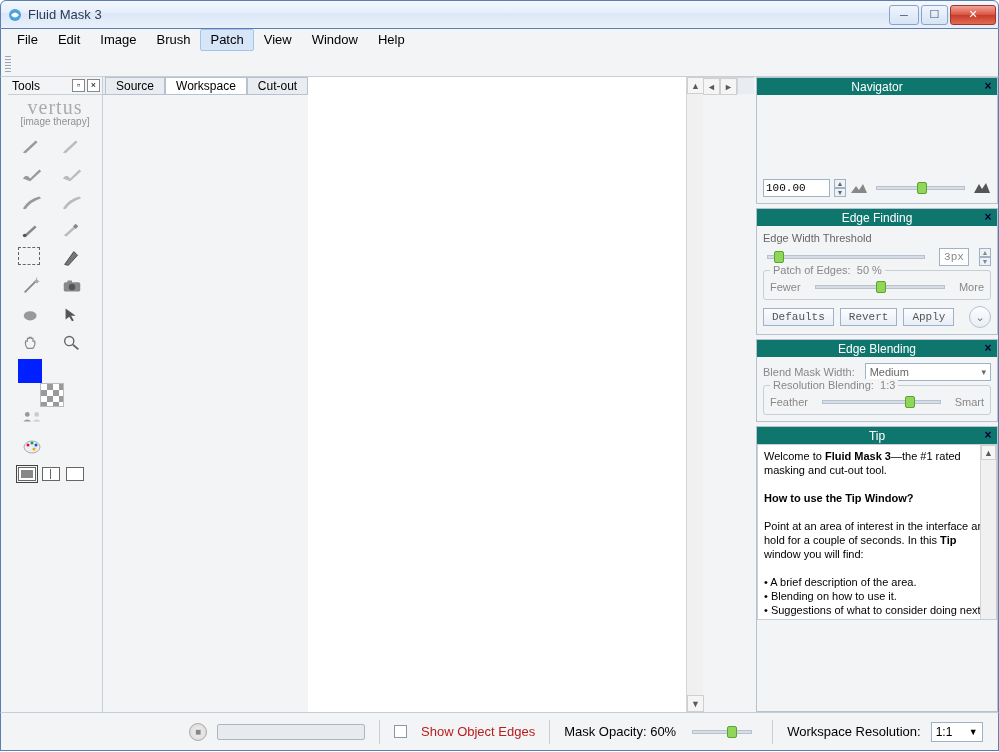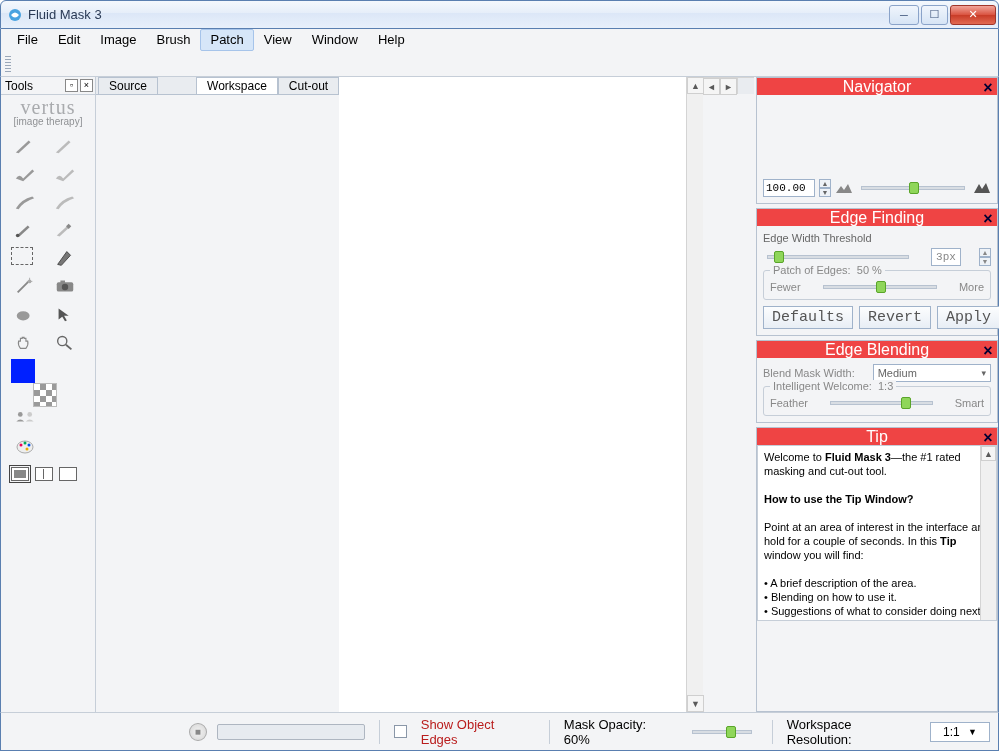--- a/index.html
+++ b/index.html
@@ -18,21 +18,21 @@
 .menubar { height: 22px; background: #f3f4f6; border-left: 1px solid #5a7fb0; border-right: 1px solid #5a7fb0; display: flex; align-items: stretch; padding-left: 6px; font-size: 13px; text-align: center; }
 .menuitem { padding: 3px 10px 0 10px; cursor: default; }
 .menuitem.hl { background: #d6e6f8; border: 1px solid #a6c4ea; border-radius: 2px; padding: 2px 9px 0 9px; }
 
 
 .toolstrip { height: 26px; background: #f3f4f6; border-left: 1px solid #5a7fb0; border-right: 1px solid #5a7fb0; border-bottom: 1px solid #c6ced8; display: flex; align-items: center; padding-left: 4px; }
 .grip { width: 6px; height: 16px; background: repeating-linear-gradient(#9aa7b8 0 1px, transparent 1px 3px); }
 
 
 .main { display: flex; height: 635px; border-left: 1px solid #5a7fb0; border-right: 1px solid #5a7fb0; background: #f3f4f6; }
-.tools-panel { width: 95px; background: #f3f4f6; border-right: 1px solid #c6ced8; display: flex; flex-direction: column; }
+.tools-panel { width: 95px; background: #f3f4f6; border-right: 1px solid #c6ced8; display: flex; flex-direction: column; margin-left: 7px; }
 .tools-header { height: 18px; border-bottom: 1px solid #c6ced8; display: flex; align-items: center; padding: 0 2px 0 4px; font-family: "Courier New", monospace; font-size: 12px; }
 .tools-header .sp { flex: 1; }
 .mini-btn { width: 13px; height: 13px; border: 1px solid #888; background: #fff; font-size: 9px; line-height: 11px; text-align: center; margin-left: 2px; cursor: default; }
 .brand { padding: 3px 4px 2px 4px; text-align: center; }
 .brand .v { font-family: Georgia, serif; font-size: 20px; color: #a9abae; letter-spacing: 1px; line-height: 18px; }
 .brand .sub { font-size: 10px; color: #8f9194; }
 .tool-grid { display: grid; grid-template-columns: 1fr 1fr; gap: 6px 6px; padding: 6px 10px; }
 .tool { width: 28px; height: 22px; display: flex; align-items: center; justify-content: center; color: #666; cursor: default; }
 .tool svg { width: 22px; height: 18px; }
 .tool.dashed { border: 1px dashed #666; width: 22px; height: 18px; }
@@ -43,63 +43,63 @@
 .palette-row, .single-tool { padding: 4px 10px; display: flex; gap: 8px; }
 .view-row { padding: 6px 10px; display: flex; gap: 6px; }
 .viewbtn { width: 18px; height: 14px; border: 1px solid #666; background: #fff; position: relative; }
 .viewbtn.active { outline: 1px solid #444; outline-offset: 1px; }
 .viewbtn .inner { position: absolute; }
 
 
 .center { flex: 1; display: flex; }
 .viewtabs { height: 18px; display: flex; align-items: flex-end; padding-left: 2px; font-family: "Courier New", monospace; font-size: 12px; border-bottom: 1px solid #b7c2d0; background: #e9ecf0; }
 .vtab { padding: 1px 10px; border: 1px solid #b7c2d0; border-bottom: none; background: #e9ecf0; margin-right: 0; }
-.vtab.active { background: #fff; margin-left: 38px; }
+.vtab.active { background: #fff; }
 .canvas-wrap { flex: 1; display: flex; }
 .canvas { flex: 1; background: #fff; }
 .scrollbar-v { width: 17px; background: #f0f0f0; border-left: 1px solid #d4d4d4; position: relative; }
 .scrollbar-h { height: 17px; background: #f0f0f0; border-top: 1px solid #d4d4d4; display: flex; }
 .sb-btn { width: 17px; height: 17px; background: #f5f5f5; border: 1px solid #cfcfcf; display: flex; align-items: center; justify-content: center; font-size: 9px; color: #5a5a5a; }
 
 
 .rightside { width: 244px; display: flex; flex-direction: column; gap: 4px; padding: 0 0 0 2px; }
 .panel { border: 1px solid #b7c2d0; background: #f3f4f6; }
-.panel-hdr { height: 17px; background: #ef4444; color: #fff; font-family: "Courier New", monospace; font-size: 16px; display: flex; align-items: center; justify-content: center; position: relative; }
+.panel-hdr { height: 17px; background: #0f766e; color: #fff; font-family: "Courier New", monospace; font-size: 12px; display: flex; align-items: center; justify-content: center; position: relative; }
 .panel-hdr .px { position: absolute; right: 2px; top: 1px; width: 14px; height: 14px; color: #003; font-weight: bold; cursor: default; text-align: center; }
 .panel-body { padding: 6px 6px; font-family: "Courier New", monospace; font-size: 11px; color: #666; }
 .nav-body { height: 108px; display: flex; flex-direction: column; justify-content: flex-end; }
 .nav-row { display: flex; align-items: center; gap: 4px; }
-.numbox { width: 52px; height: 18px; border: 1px solid #9fb2ca; background: #fff; font-size: 11px; padding: 1px 2px; font-family: "Courier New", monospace; }
+.numbox { width: 67px; height: 18px; border: 1px solid #9fb2ca; background: #fff; font-size: 11px; padding: 1px 2px; font-family: "Courier New", monospace; }
 .spin { width: 12px; height: 18px; display: flex; flex-direction: column; }
 .spin div { flex: 1; border: 1px solid #9fb2ca; background: #eef2f7; font-size: 7px; text-align: center; line-height: 7px; }
 .mountain { width: 18px; height: 12px; }
 .slider { flex: 1; height: 4px; background: #d8dde3; border: 1px solid #b7c2d0; position: relative; margin: 0 4px; }
 .thumb { position: absolute; top: -5px; width: 10px; height: 12px; background: #8fd65a; border: 1px solid #5aa52a; border-radius: 2px; }
 .group { border: 1px solid #c6ced8; border-radius: 3px; padding: 6px 6px 6px 6px; margin-top: 4px; position: relative; }
 .group-title { position: absolute; top: -7px; left: 6px; background: #f3f4f6; padding: 0 3px; font-size: 11px; color: #888; }
-.label-row { display: flex; align-items: center; gap: 18px; font-size: 11px; color: #888; margin-top: 4px; }
+.label-row { display: flex; align-items: center; gap: 10px; font-size: 11px; color: #888; margin-top: 4px; }
 .pxbox { width: 30px; height: 18px; border: 1px solid #9fb2ca; background: #fff; text-align: center; font-size: 11px; font-family: "Courier New", monospace; line-height: 16px; }
 .btnrow { display: flex; gap: 6px; margin-top: 6px; align-items: center; }
-.btn { border: 1px solid #9fb2ca; background: linear-gradient(#fcfdfe,#e8eef5); padding: 2px 8px; font-family: "Courier New", monospace; font-size: 15px; color: #555; cursor: default; }
+.btn { border: 1px solid #9fb2ca; background: linear-gradient(#fcfdfe,#e8eef5); padding: 2px 8px; font-family: "Courier New", monospace; font-size: 11px; color: #555; cursor: default; }
 .round-btn { width: 22px; height: 22px; border: 1px solid #b7c2d0; border-radius: 50%; background: linear-gradient(#fcfdfe,#e8eef5); display: flex; align-items: center; justify-content: center; font-size: 11px; color: #777; margin-left: auto; }
 .combo { flex: 1; height: 18px; border: 1px solid #9fb2ca; background: #fff; font-size: 11px; font-family: "Courier New", monospace; padding: 4px 4px; display: flex; align-items: center; justify-content: space-between; color: #666; }
 .combo .dd { font-size: 9px; color: #666; }
 .tip-body { height: 176px; overflow: hidden; background: #fff; border: 1px solid #c6ced8; padding: 4px 6px; font-size: 11px; line-height: 14px; color: #000; position: relative; }
 .tip-body b { font-weight: bold; }
 .tip-scroll { position: absolute; right: 0; top: 0; bottom: 0; width: 16px; background: #f0f0f0; border-left: 1px solid #d4d4d4; }
 
 
 .statusbar { height: 39px; border: 1px solid #5a7fb0; border-top: 1px solid #c6ced8; background: #f3f4f6; display: flex; align-items: center; padding: 0 8px; gap: 10px; font-size: 13px; }
 .stop { width: 18px; height: 18px; border-radius: 50%; border: 1px solid #aaa; background: radial-gradient(#f2f2f2,#d6d6d6); display: flex; align-items: center; justify-content: center; color: #888; font-size: 10px; }
 .progress { width: 148px; height: 16px; border: 1px solid #aeb6c1; background: #e7ebf0; border-radius: 2px; }
 .sep { width: 1px; height: 24px; background: #c6ced8; margin: 0 4px; }
 .chk { width: 13px; height: 13px; border: 1px solid #8a97a8; background: #fff; margin-right: 4px; display: inline-block; }
 .status-slider { width: 60px; height: 4px; background: #d8dde3; border: 1px solid #b7c2d0; position: relative; margin: 0 6px; display: inline-block; }
 .status-slider .thumb { left: 58%; }
-.rescombo { width: 60px; height: 20px; border: 1px solid #9fb2ca; background: #fff; font-size: 12px; padding: 1px 12px; display: flex; align-items: center; justify-content: space-between; }
+.rescombo { width: 52px; height: 20px; border: 1px solid #9fb2ca; background: #fff; font-size: 12px; padding: 1px 4px; display: flex; align-items: center; justify-content: space-between; }
 </style>
 </head>
 <body>
 
 <div class="titlebar">
   <svg class="icon" viewBox="0 0 16 16">
       <circle cx="8" cy="8" r="6" fill="#4aa3e0"></circle>
       <path d="M4 8 Q8 3 12 8 Q8 13 4 8" fill="#fff"></path>
     </svg>
   <div class="title">Fluid Mask 3</div>
@@ -350,21 +350,21 @@
         </div>
       <div class="panel-body">
         <div class="label-row" style="margin-top:0">
           <span>Blend Mask Width:</span>
           <div class="combo">
               <span>Medium</span>
               <span class="dd">▾</span>
             </div>
         </div>
         <div class="group">
-          <div class="group-title"><span>Intelligent Welcome:</span>&nbsp;&nbsp;<span>1:3</span></div>
+          <div class="group-title"><span>Resolution Blending:</span>&nbsp;&nbsp;<span>1:3</span></div>
           <div class="label-row">
             <span>Feather</span>
             <div class="slider">
                 <div class="thumb" style="left:70%"></div>
               </div>
             <span>Smart</span>
           </div>
         </div>
       </div>
     </div>

